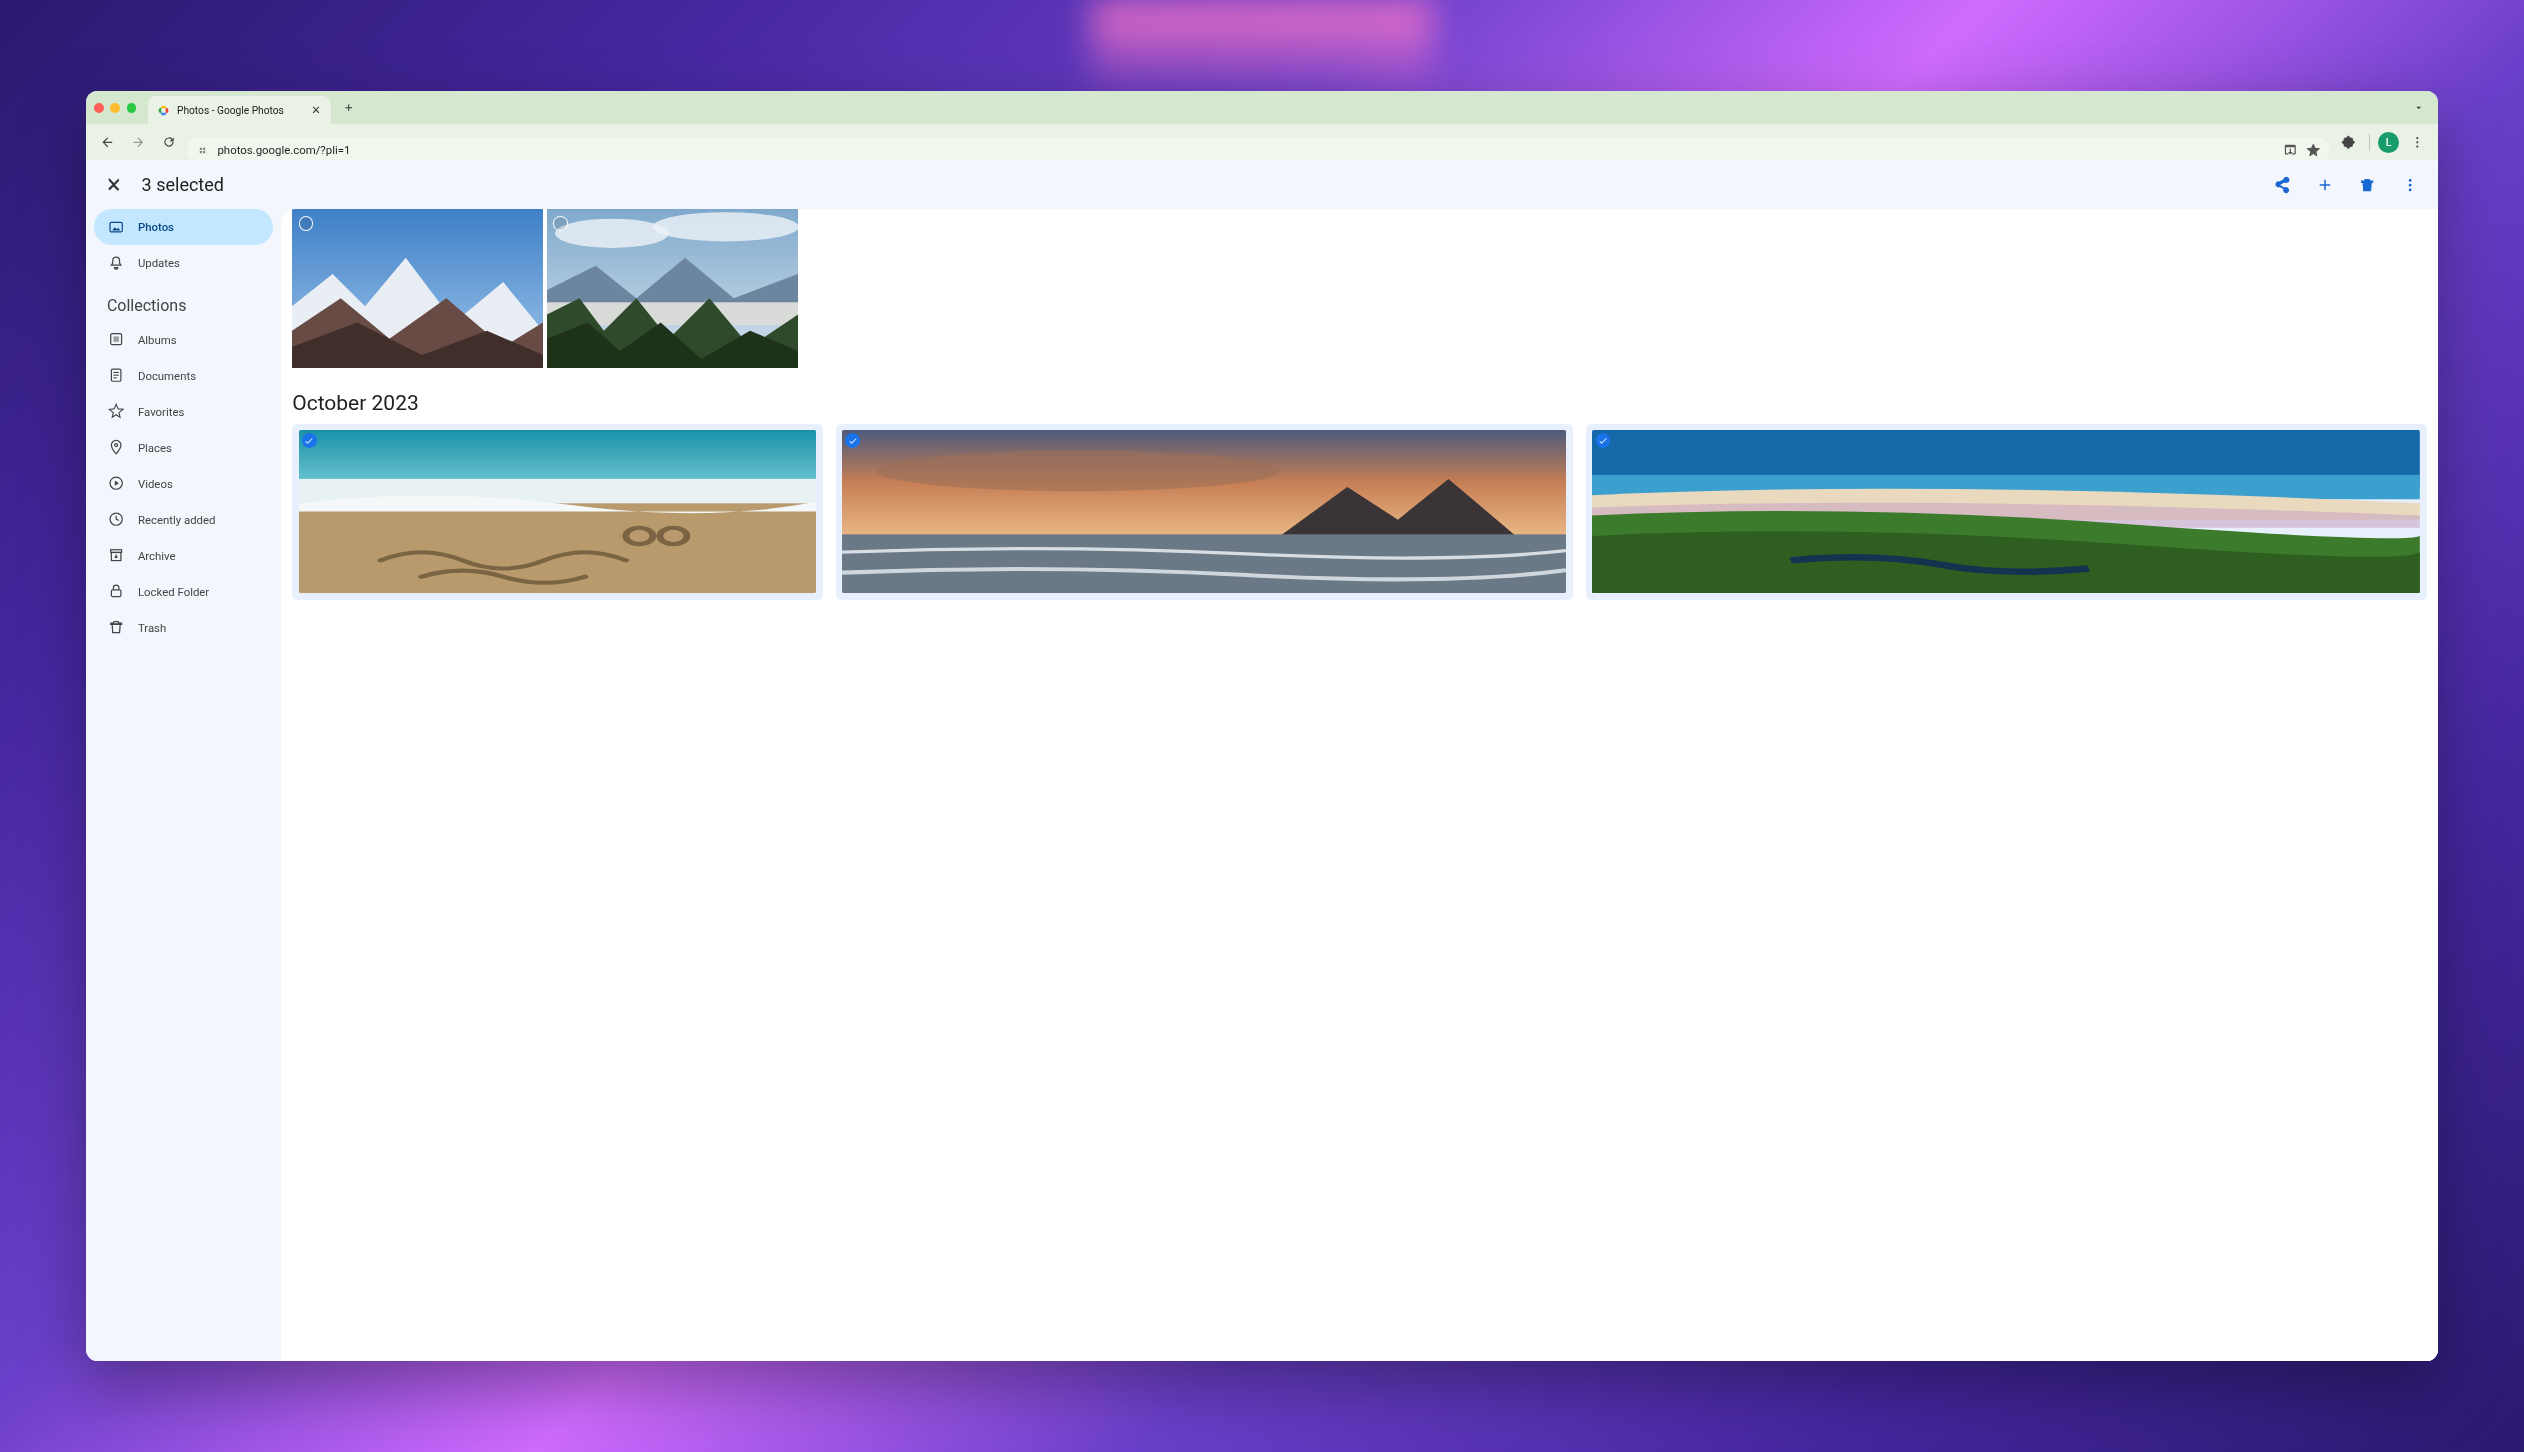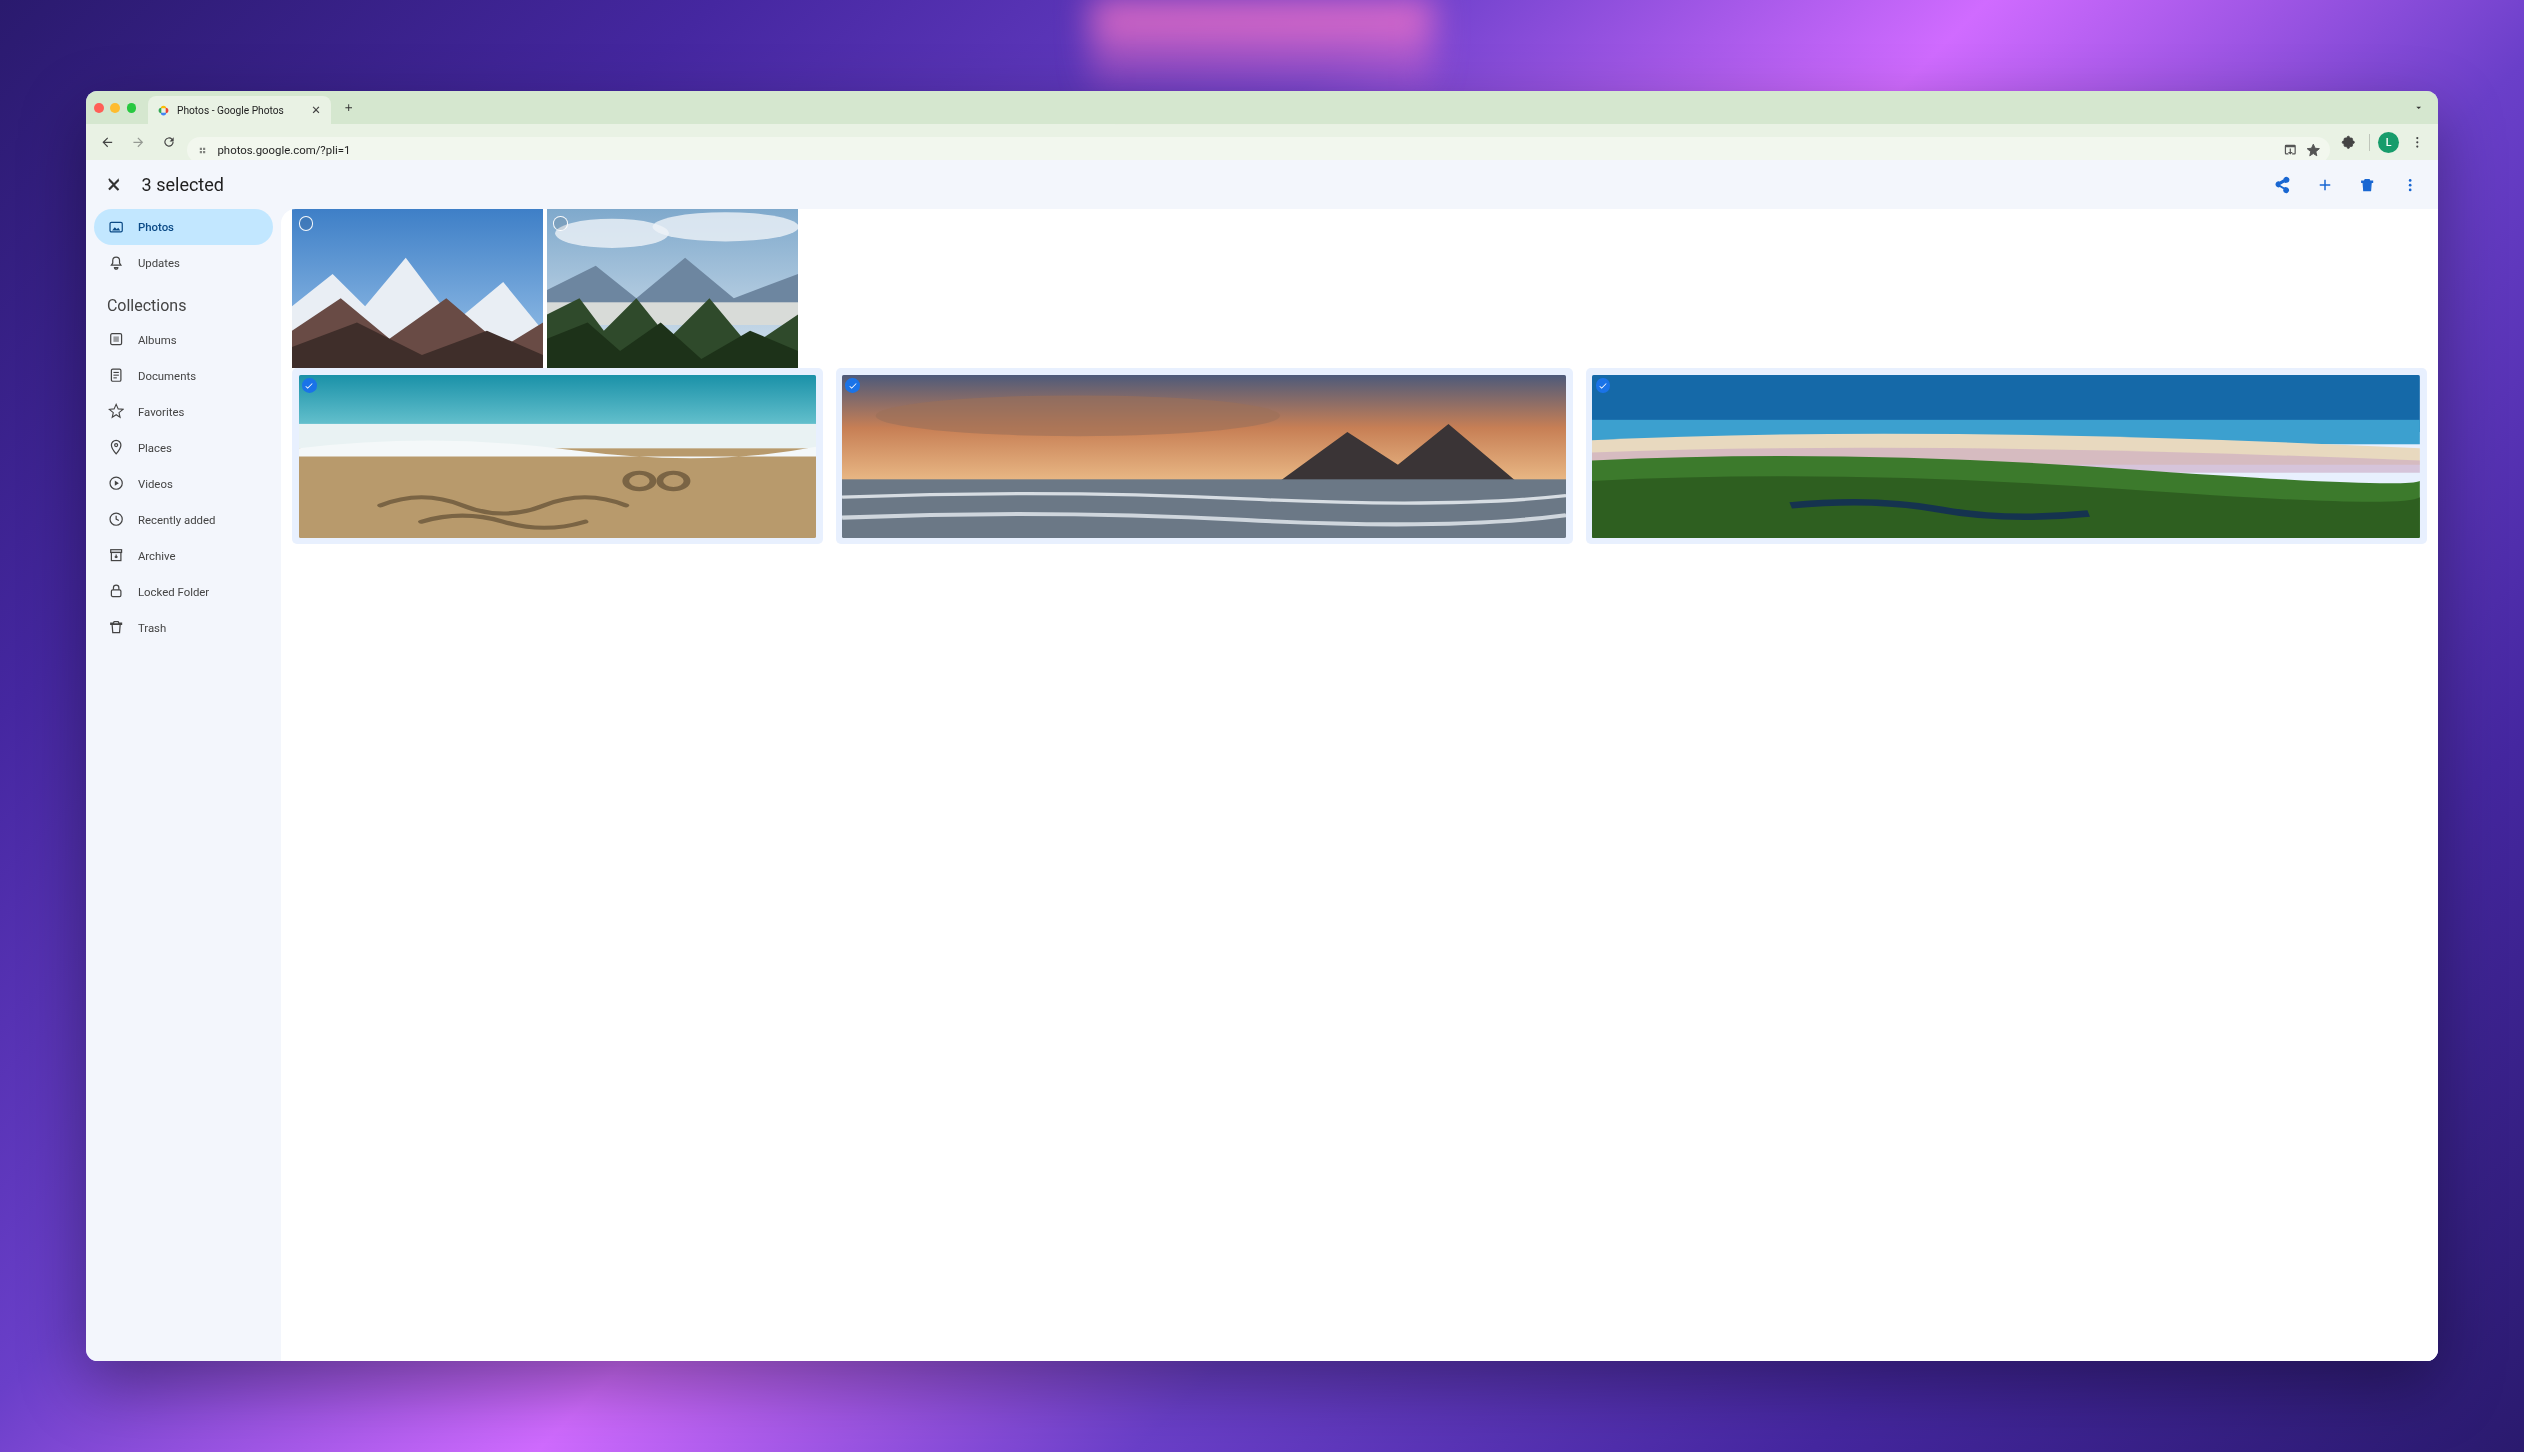--- a/index.html
+++ b/index.html
@@ -423,20 +423,21 @@
                 <ellipse cx="220" cy="22" rx="90" ry="18" fill="#eef3f7" opacity=".8"></ellipse>
                 <path d="M0 100 L60 70 L110 110 L170 60 L230 110 L309 80 L309 130 L0 130Z" fill="#6d86a0"></path>
                 <rect y="115" width="309" height="28" fill="#d8dbd8"></rect>
                 <path d="M0 130 L40 110 L70 150 L110 110 L150 160 L200 110 L250 170 L309 130 L309 196 L0 196Z" fill="#2f4a2b"></path>
                 <path d="M0 160 L50 140 L90 175 L140 140 L190 185 L250 150 L309 175 L309 196 L0 196Z" fill="#1d3219"></path>
               </svg>
               <div class="circle-sel"></div>
             </div>
           </div>
 
+          <h2 class="month-h">October 2023</h2>
 
 
           <div class="sel-row">
 
             <div class="sel-tile">
               <svg class="thumb" viewBox="0 0 380 200" preserveAspectRatio="none" aria-label="Word Peace written in beach sand near surf">
                 <defs>
                     <linearGradient id="sea1" x1="0" y1="0" x2="0" y2="1">
                       <stop offset="0" stop-color="#1a91a8"></stop>
                       <stop offset="1" stop-color="#6fc7d2"></stop>

